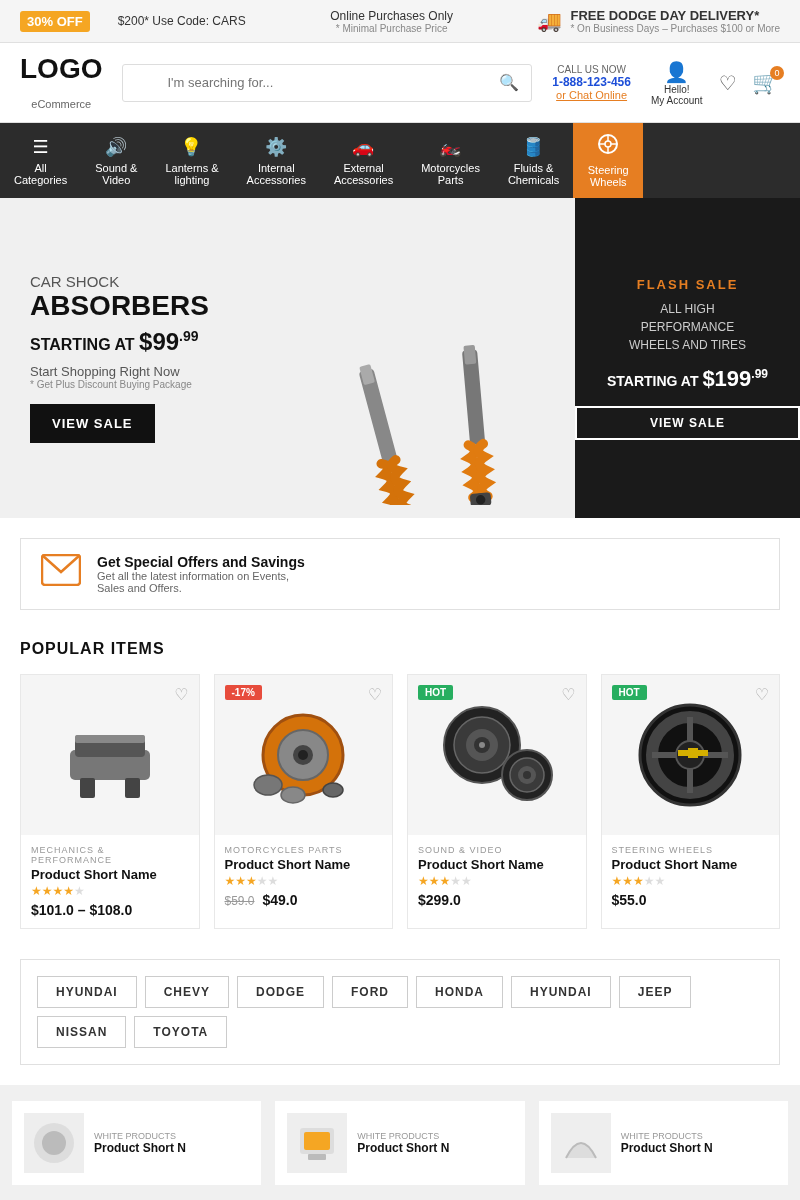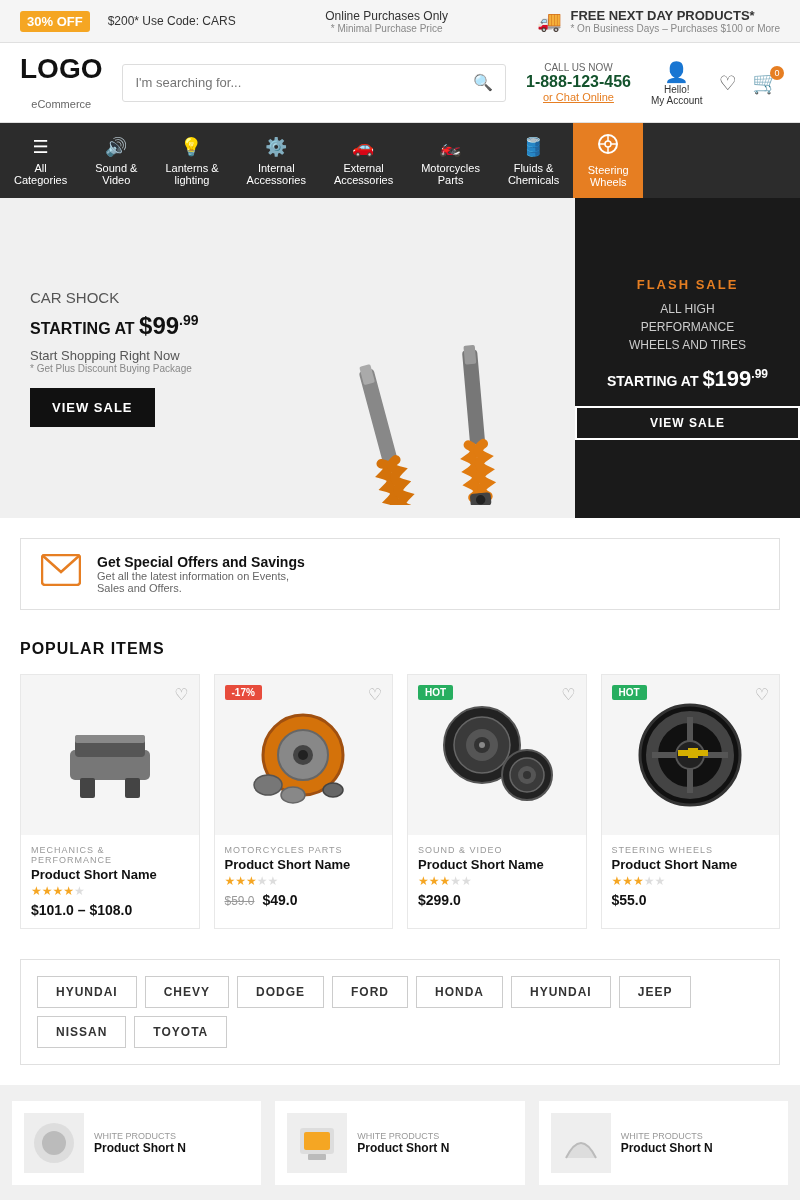--- a/index.html
+++ b/index.html
@@ -47,32 +47,33 @@
       overflow: hidden;
       height: 38px;
     }
     .search-bar input {
       flex: 1;
       border: none;
       outline: none;
       padding: 0 12px;
       font-size: 13px;
       color: #8b5cf6;
+      margin-left: 32px;
     }
     .search-bar button {
       background: none;
       border: none;
       padding: 0 12px;
       cursor: pointer;
       color: #555;
       font-size: 16px;
     }
     .contact-block { text-align: center; }
     .contact-block .call-label { font-size: 10px; color: #666; text-transform: uppercase; }
-    .contact-block .phone { font-size: 16px; font-weight: bold; color: #14532d; }
+    .contact-block .phone { font-size: 12px; font-weight: bold; color: #1d4ed8; }
     .contact-block .chat { font-size: 11px; color: #e67e22; text-decoration: underline; cursor: pointer; }
     .header-icons { display: flex; align-items: center; gap: 16px; }
     .header-icon { display: flex; flex-direction: column; align-items: center; cursor: pointer; }
     .header-icon span { font-size: 10px; color: #333; }
     .header-icon .icon-sym { font-size: 20px; color: #555; }
     .cart-wrapper { position: relative; }
     .cart-badge {
       position: absolute;
       top: -4px;
       right: -4px;
@@ -288,32 +289,32 @@
     .bottom-product-info .wp-label { font-size: 9px; color: #999; text-transform: uppercase; }
     .bottom-product-info .wp-name { font-size: 12px; font-weight: bold; color: #111; }
 
     
     .shock-svg { width: 240px; height: 170px; }
   </style>
 </head>
 <body>
 
 <div class="top-banner">
-  <div style="display:flex;align-items:center;gap:12px;">
+  <div style="display:flex;align-items:center;gap:22px;">
     <span class="sale-badge">30% OFF</span>
     <span class="promo-text">$200* Use Code: CARS</span>
   </div>
   <div class="online-only">
     <div>Online Purchases Only</div>
     <div style="font-size:10px;color:#888;">* Minimal Purchase Price</div>
   </div>
   <div class="delivery">
     <span style="font-size:20px;">🚚</span>
     <div>
-      <strong>FREE NEXT DAY PRODUCTS*</strong>
+      <strong>FREE DODGE DAY DELIVERY*</strong>
       <div style="font-size:10px;color:#888;">* On Business Days – Purchases $100 or More</div>
     </div>
   </div>
 </div>
 
 <div class="header">
   <div style="cursor:pointer;">
     <div class="logo">LOGO</div>
     <span style="font-size:11px;color:#666;display:block;text-align:center;margin-top:15px;">eCommerce</span>
   </div>
@@ -384,20 +385,21 @@
         <line x1="14" y1="11" x2="20" y2="11" stroke="white" stroke-width="1.5"></line>
       </svg>
     </span>
     <span>Steering<br>Wheels</span>
   </div>
 </nav>
 
 <div class="hero">
   <div class="hero-left">
     <div style="color:#555;font-size:15px;text-transform:uppercase;">CAR SHOCK</div>
+    <div style="font-size:28px;font-weight:900;text-transform:uppercase;color:#111;">ABSORBERS</div>
     <div style="font-size:16px;font-weight:bold;color:#111;margin:6px 0 2px;">
       STARTING AT <span style="font-size:24px;font-weight:900;">$99<sup style="font-size:14px;">.99</sup></span>
     </div>
     <div style="font-size:13px;color:#555;margin-top:6px;">Start Shopping Right Now</div>
     <div style="font-size:10px;color:#888;margin-bottom:14px;">* Get Plus Discount Buying Package</div>
     <button class="hero-btn">VIEW SALE</button>
 
     <div style="position:absolute;right:20px;bottom:10px;">
       <svg class="shock-svg" viewBox="0 0 250 180" xmlns="http://www.w3.org/2000/svg">
 

